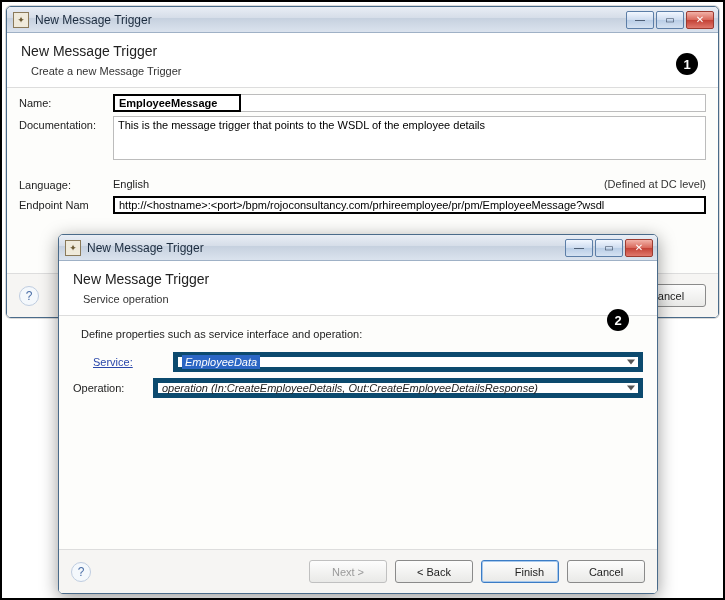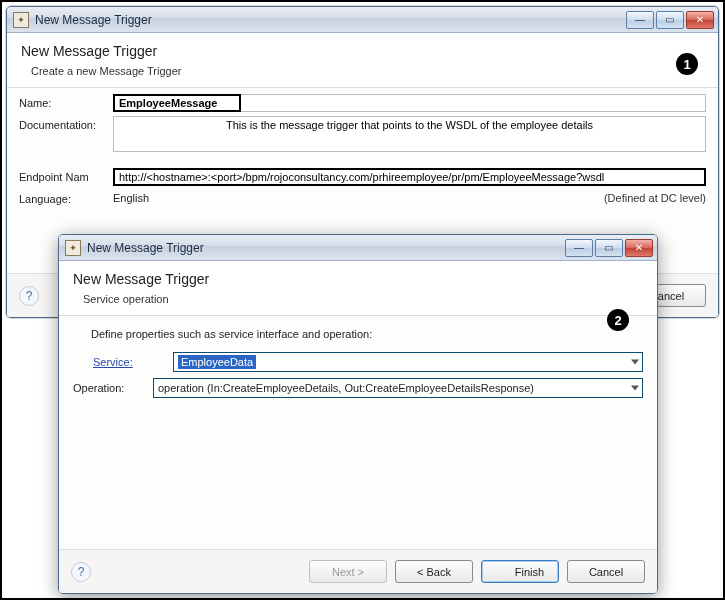--- a/index.html
+++ b/index.html
@@ -123,24 +123,23 @@
   .txtfield, .txtarea {
     flex: 1;
     border: 1px solid #bcbcbc;
     background: #fff;
     padding: 2px 4px;
     font-family: inherit;
     font-size: 11px;
     height: 18px;
   }
   .txtarea {
-    height: 36px;
+    height: 44px;
     resize: none;
     overflow-y: scroll;
-    text-align: center;
   }
   .highlight-box {
     border: 2px solid #000 !important;
   }
   .lang-row { display: flex; justify-content: space-between; padding: 2px 0; }
   .lang-row .lval { margin-left: 0; }
   .lang-row .defat { color: #333; }
   .button-bar {
     border-top: 1px solid #ddd;
     padding: 10px 12px;
@@ -171,33 +170,34 @@
     margin-left: 8px;
     color: #222;
   }
   .btn.disabled { color: #9a9a9a; border-color: #c0c0c0; }
   .btn.primary {
     border-color: #3b7cc5;
     box-shadow: 0 0 0 1px #a7c8ec inset;
     padding-left: 31px;
   }
   .front-body { padding: 8px 14px 4px 14px; flex:1; }
-  .desc-line { margin: 4px 0 12px 18px; }
+  .desc-line { margin: 4px 0 12px 8px; }
   .frow { display: flex; align-items: center; margin-bottom: 6px; }
   .frow .flbl { width: 80px; }
   .link-label { color: #2a47aa; text-decoration: underline; cursor: pointer; margin-left: 20px; }
   .combo {
     flex: 1;
-    border: 1px solid #0c4a6e;
+    border: 5px solid #0c4a6e;
     background: #fff;
     height: 20px;
     display: flex;
     align-items: center;
     position: relative;
     padding: 0 18px 0 4px;
+    font-style: italic;
   }
   .combo .arrow {
     position: absolute; right: 3px; top: 50%; transform: translateY(-50%);
     width: 0; height: 0;
     border-left: 4px solid transparent;
     border-right: 4px solid transparent;
     border-top: 5px solid #555;
   }
   .sel-highlight {
     background: #2b66c4;
@@ -231,29 +231,29 @@
           <div class="lbl">Name:</div>
           <input class="txtfield highlight-box" style="max-width: 128px; font-weight: bold;" value="EmployeeMessage">
           <div class="txtfield" style="border-left:none;"></div>
         </div>
         <div class="row">
           <div class="lbl">Documentation:</div>
           <textarea class="txtarea" style="">This is the message trigger that points to the WSDL of the employee details</textarea>
         </div>
         <div style="height:12px"></div>
         <div class="row">
-          <div class="lbl">Endpoint Nam</div>
-          <input class="txtfield highlight-box" value="http://&lt;hostname&gt;:&lt;port&gt;/bpm/rojoconsultancy.com/prhireemployee/pr/pm/EmployeeMessage?wsdl" style="">
-        </div>
-        <div class="row">
           <div class="lbl">Language:</div>
           <div style="flex:1" class="lang-row">
             <span class="lval">English</span>
             <span class="defat">(Defined at DC level)</span>
           </div>
+        </div>
+        <div class="row">
+          <div class="lbl">Endpoint Nam</div>
+          <input class="txtfield highlight-box" value="http://&lt;hostname&gt;:&lt;port&gt;/bpm/rojoconsultancy.com/prhireemployee/pr/pm/EmployeeMessage?wsdl" style="">
         </div>
       </div>
       <div class="button-bar">
         <div class="help-icon">?</div>
         <div style="flex:1"></div>
         <div class="btn">Cancel</div>
       </div>
     </div>
   </div>
 

